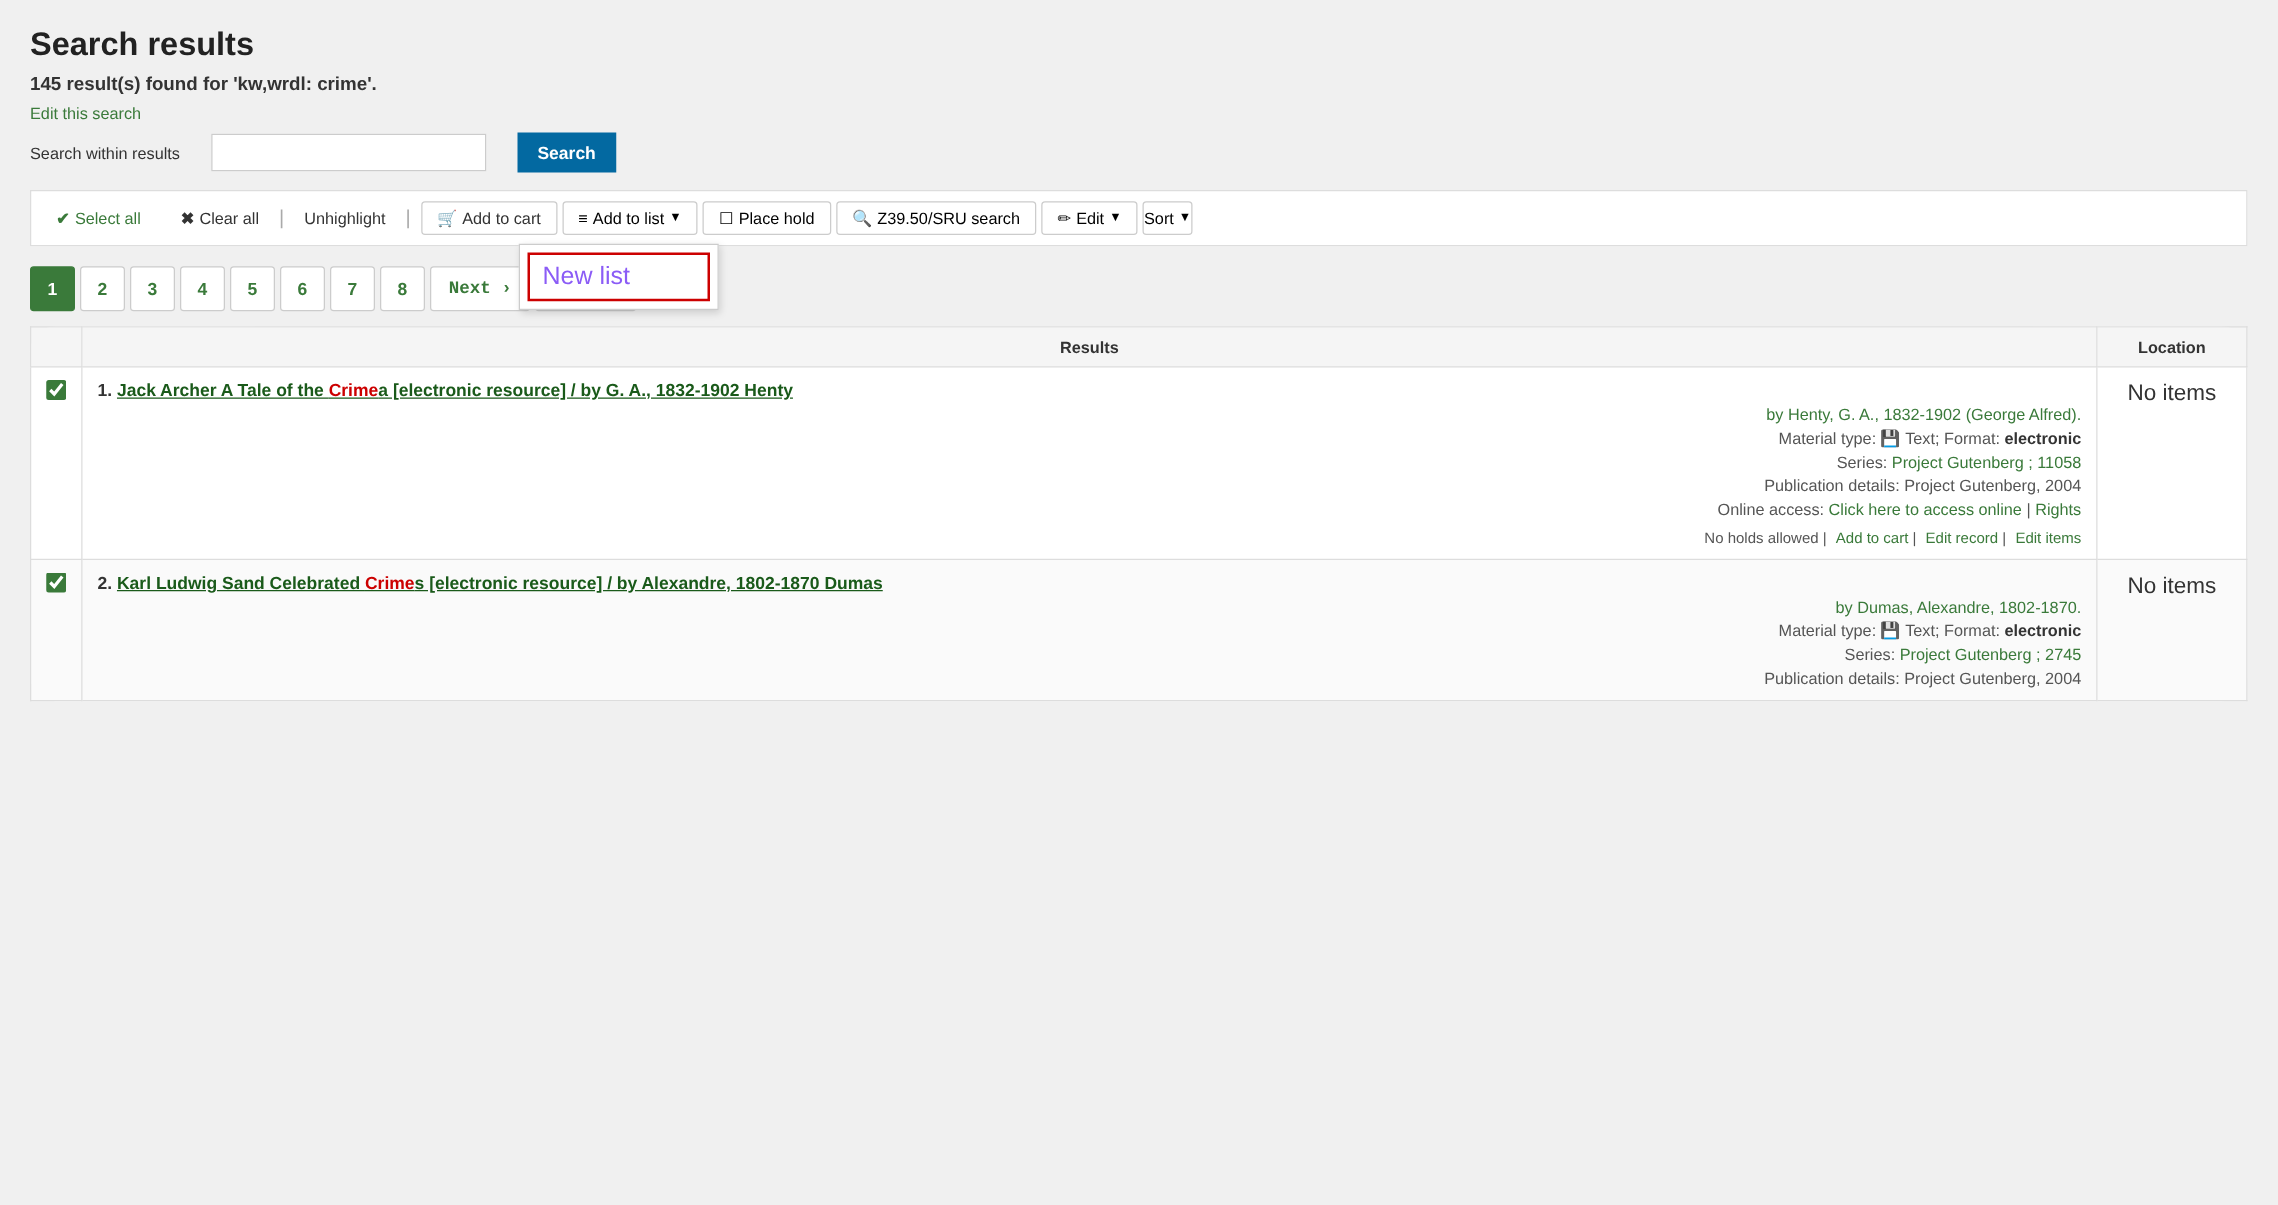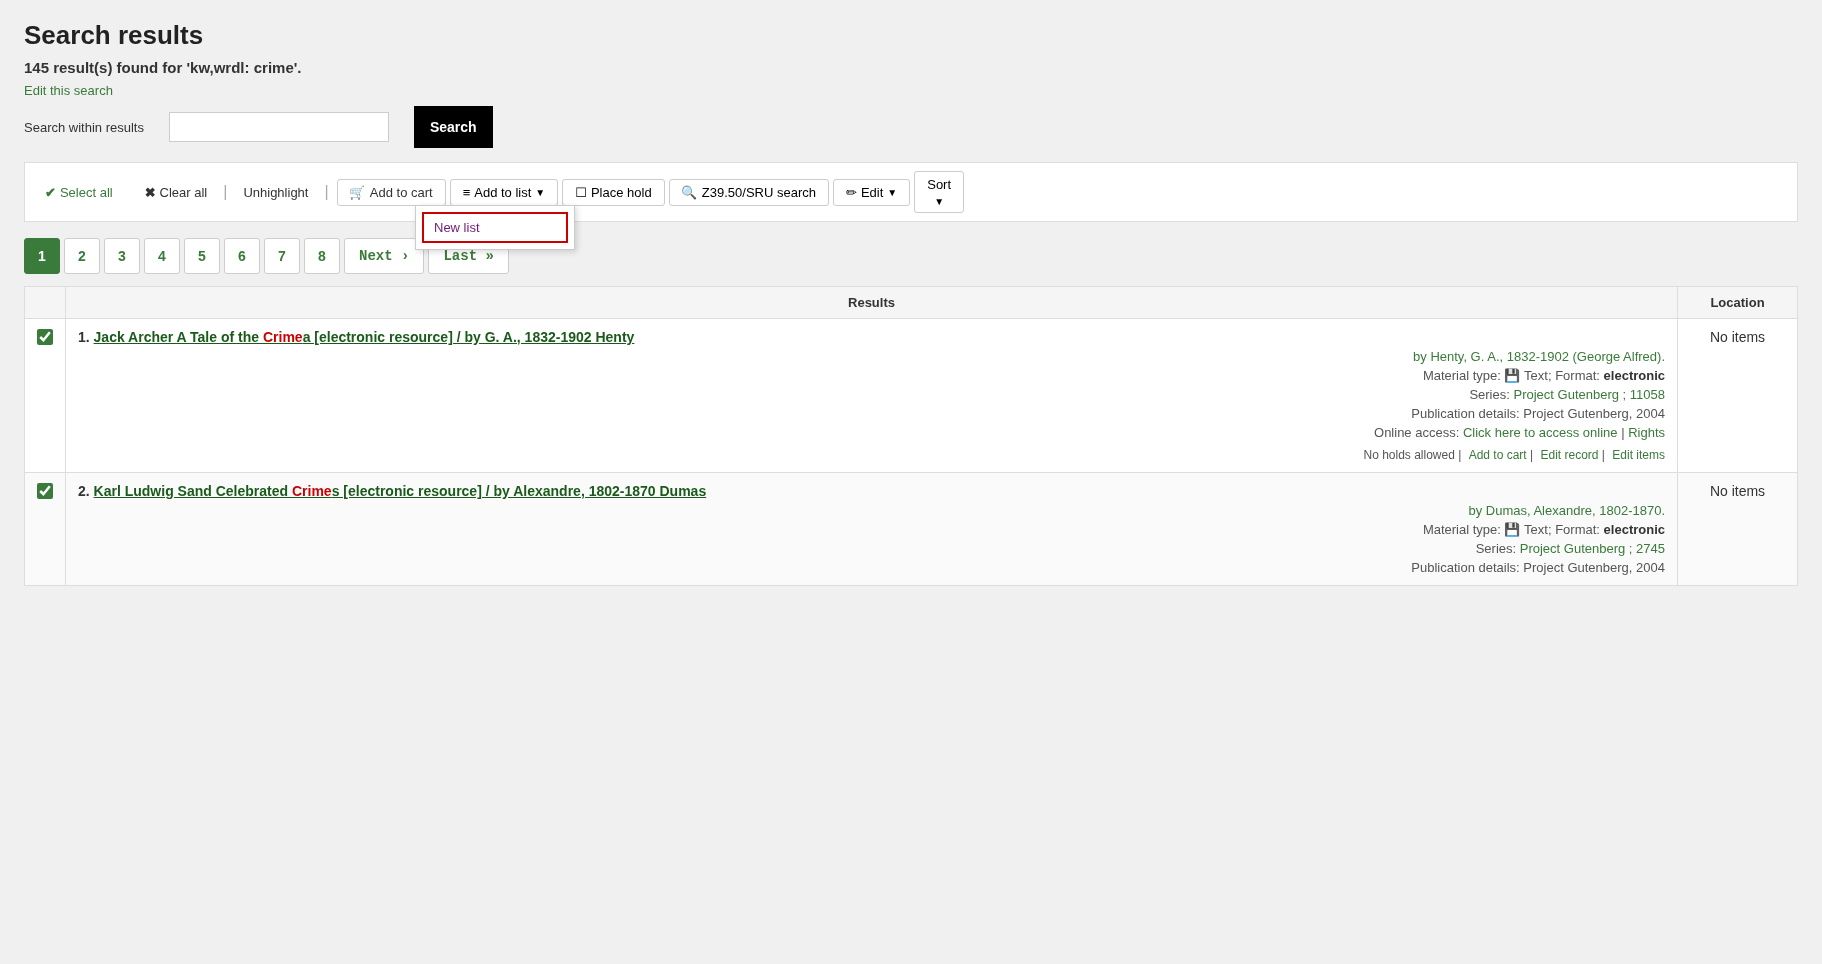--- a/index.html
+++ b/index.html
@@ -3,34 +3,34 @@
   <meta charset="utf-8">
   <style>
     * { box-sizing: border-box; margin: 0; padding: 0; }
     body { font-family: Arial, sans-serif; font-size: 14px; background: #f0f0f0; color: #333; }
     .page { background: #f0f0f0; padding: 20px 24px; max-width: 1822px; }
     h1 { font-size: 26px; font-weight: bold; margin-bottom: 8px; color: #222; }
     .results-count { font-size: 15px; font-weight: bold; margin-bottom: 6px; }
     .edit-search { color: #3a7a3a; font-size: 13px; text-decoration: none; display: inline-block; margin-bottom: 8px; cursor: pointer; }
     .search-within { display: flex; align-items: center; gap: 25px; margin-bottom: 14px; font-size: 13px; }
     .search-within input { width: 220px; height: 30px; border: 1px solid #ccc; padding: 4px 8px; font-size: 13px; }
-    .search-within button { background: #000000; color: #fff; border: none; padding: 5px 16px; font-size: 14px; font-weight: bold; cursor: pointer; height: 42px; }
+    .search-within button { background: #0369a1; color: #fff; border: none; padding: 5px 16px; font-size: 14px; font-weight: bold; cursor: pointer; height: 32px; }
     .toolbar { background: #fff; border: 1px solid #ddd; padding: 8px 12px; display: flex; align-items: center; gap: 4px; flex-wrap: wrap; position: relative; margin-bottom: 0; }
     .toolbar-btn { display: inline-flex; align-items: center; gap: 4px; padding: 5px 12px; border: 1px solid #ccc; background: #fff; font-size: 13px; cursor: pointer; color: #333; border-radius: 3px; }
     .toolbar-separator { color: #aaa; padding: 0 4px; font-size: 16px; }
     .select-all-btn { color: #3a7a3a; background: none; border: none; font-size: 13px; cursor: pointer; display: flex; align-items: center; gap: 4px; padding: 5px 8px; }
     .clear-all-btn { color: #333; background: none; border: none; font-size: 13px; cursor: pointer; display: flex; align-items: center; gap: 4px; padding: 5px 8px; }
     .unhighlight-btn { color: #333; background: none; border: none; font-size: 13px; cursor: pointer; padding: 5px 8px; }
     .add-to-list-btn { background: #fff; border: 1px solid #ccc; font-size: 13px; cursor: pointer; padding: 5px 12px; display: inline-flex; align-items: center; gap: 4px; border-radius: 3px; }
     .place-hold-btn { background: #fff; border: 1px solid #ccc; font-size: 13px; cursor: pointer; padding: 5px 12px; display: inline-flex; align-items: center; gap: 4px; border-radius: 3px; }
     .z3950-btn { background: #fff; border: 1px solid #ccc; font-size: 13px; cursor: pointer; padding: 5px 12px; display: inline-flex; align-items: center; gap: 4px; border-radius: 3px; }
     .edit-btn { background: #fff; border: 1px solid #ccc; font-size: 13px; cursor: pointer; padding: 5px 12px; display: inline-flex; align-items: center; gap: 4px; border-radius: 3px; }
-    .sort-btn { background: #fff; border: 1px solid #ccc; font-size: 13px; cursor: pointer; padding: 5px 12px; display: inline-flex; align-items: center; gap: 4px; border-radius: 3px; flex-direction: column; }
+    .sort-btn { background: #fff; border: 1px solid #ccc; font-size: 13px; cursor: pointer; padding: 5px 0; display: inline-flex; align-items: center; gap: 4px; border-radius: 3px; }
     .dropdown-menu { position: absolute; top: 42px; left: 390px; background: #fff; border: 1px solid #ccc; box-shadow: 2px 2px 6px rgba(0,0,0,0.15); z-index: 100; min-width: 160px; padding: 4px 0; }
-    .dropdown-item { padding: 8px 16px; cursor: pointer; font-size: 13px; display: block; color: #701a75; }
+    .dropdown-item { padding: 8px 16px; cursor: pointer; font-size: 20px; display: block; color: #8b5cf6; }
     .dropdown-item.highlighted { border: 2px solid #c00; margin: 2px 6px; padding: 6px 10px; }
     .pagination { display: flex; align-items: center; gap: 4px; padding: 16px 0 12px 0; }
     .page-btn { width: 36px; height: 36px; display: inline-flex; align-items: center; justify-content: center; border: 1px solid #ccc; background: #fff; cursor: pointer; font-size: 14px; color: #3a7a3a; font-weight: bold; border-radius: 3px; }
     .page-btn.active { background: #3a7a3a; color: #fff; border-color: #3a7a3a; }
     .page-btn.next-last { width: auto; padding: 0 14px; color: #3a7a3a; font-weight: bold; font-family: Liberation Mono, monospace; }
     .results-table { width: 100%; border-collapse: collapse; background: #fff; border-radius: 20px; }
     .results-table th { background: #f5f5f5; border: 1px solid #ddd; padding: 8px 12px; font-size: 13px; font-weight: bold; text-align: center; }
     .results-table th.results-col { text-align: center; }
     .results-table th.location-col { text-align: center; width: 120px; }
     .results-table td { border: 1px solid #ddd; vertical-align: top; padding: 10px 12px; }
@@ -38,21 +38,21 @@
     .result-row:nth-child(even) td { background: #fafafa; }
     .checkbox-cell { width: 36px; text-align: center; padding-top: 14px; }
     .result-num { font-weight: bold; }
     .result-title { color: #1a5a1a; font-weight: bold; font-size: 14px; }
     .result-title .highlight { color: #c00; font-weight: bold; }
     .result-meta { font-size: 13px; color: #555; margin-top: 4px; text-align: right; }
     .result-meta a { color: #3a7a3a; text-decoration: none; }
     .result-meta strong { color: #333; }
     .result-actions { text-align: right; font-size: 12px; color: #555; margin-top: 8px; }
     .result-actions a { color: #3a7a3a; text-decoration: none; margin-left: 4px; }
-    .no-items { font-size: 14px; color: #333; text-align: center; white-space: nowrap; }
+    .no-items { font-size: 18px; color: #333; text-align: center; white-space: nowrap; }
     .caret { font-size: 10px; }
     .check-icon { color: #3a7a3a; font-weight: bold; }
     .x-icon { color: #333; font-weight: bold; }
     input[type="checkbox"] { width: 16px; height: 16px; cursor: pointer; accent-color: #3a7a3a; }
   </style>
 </head>
 <body>
 
 <div class="page">
   <h1>Search results</h1>

